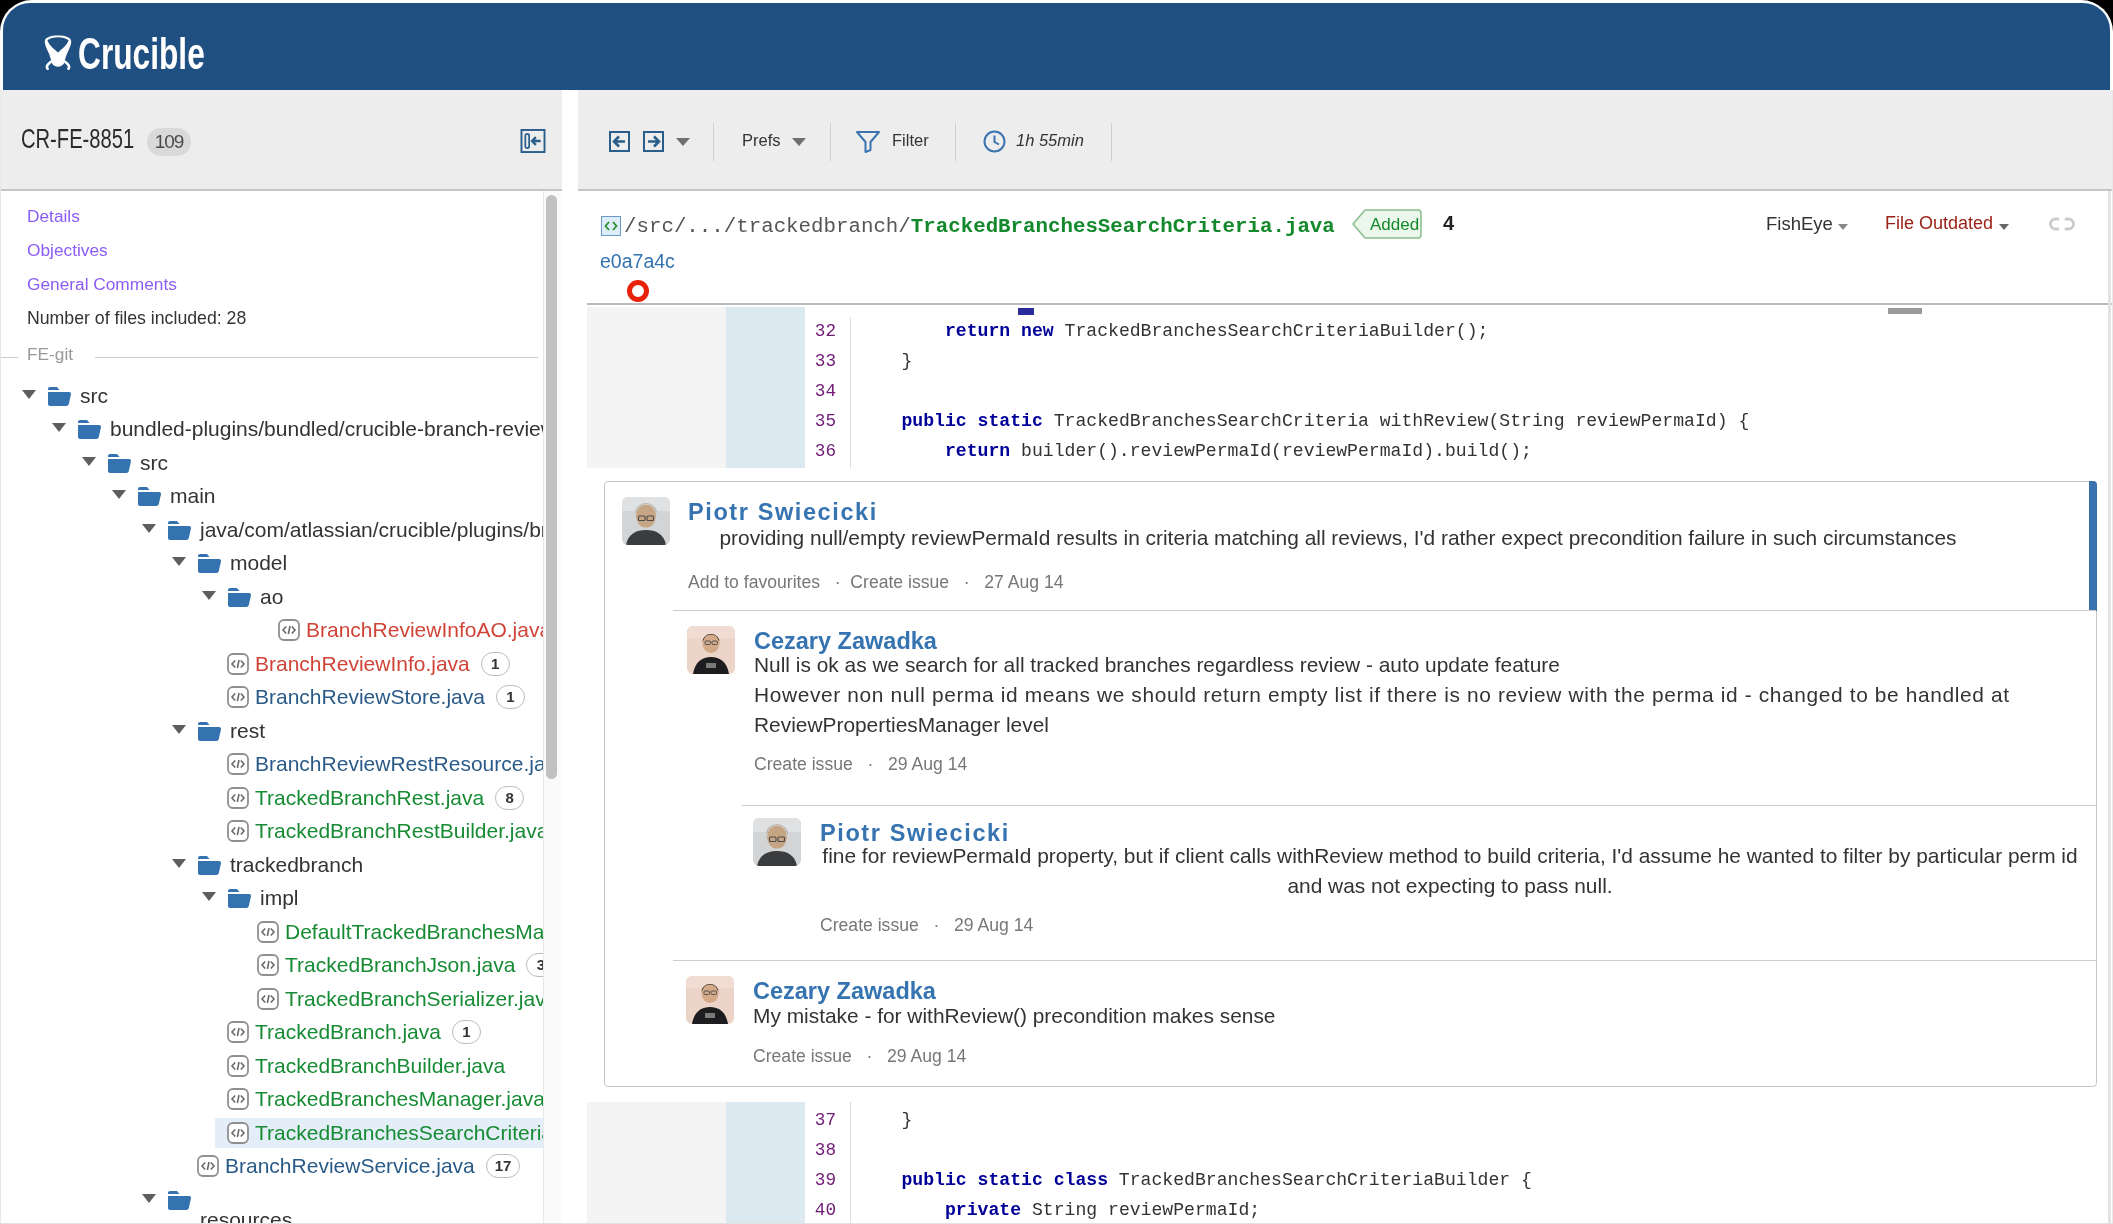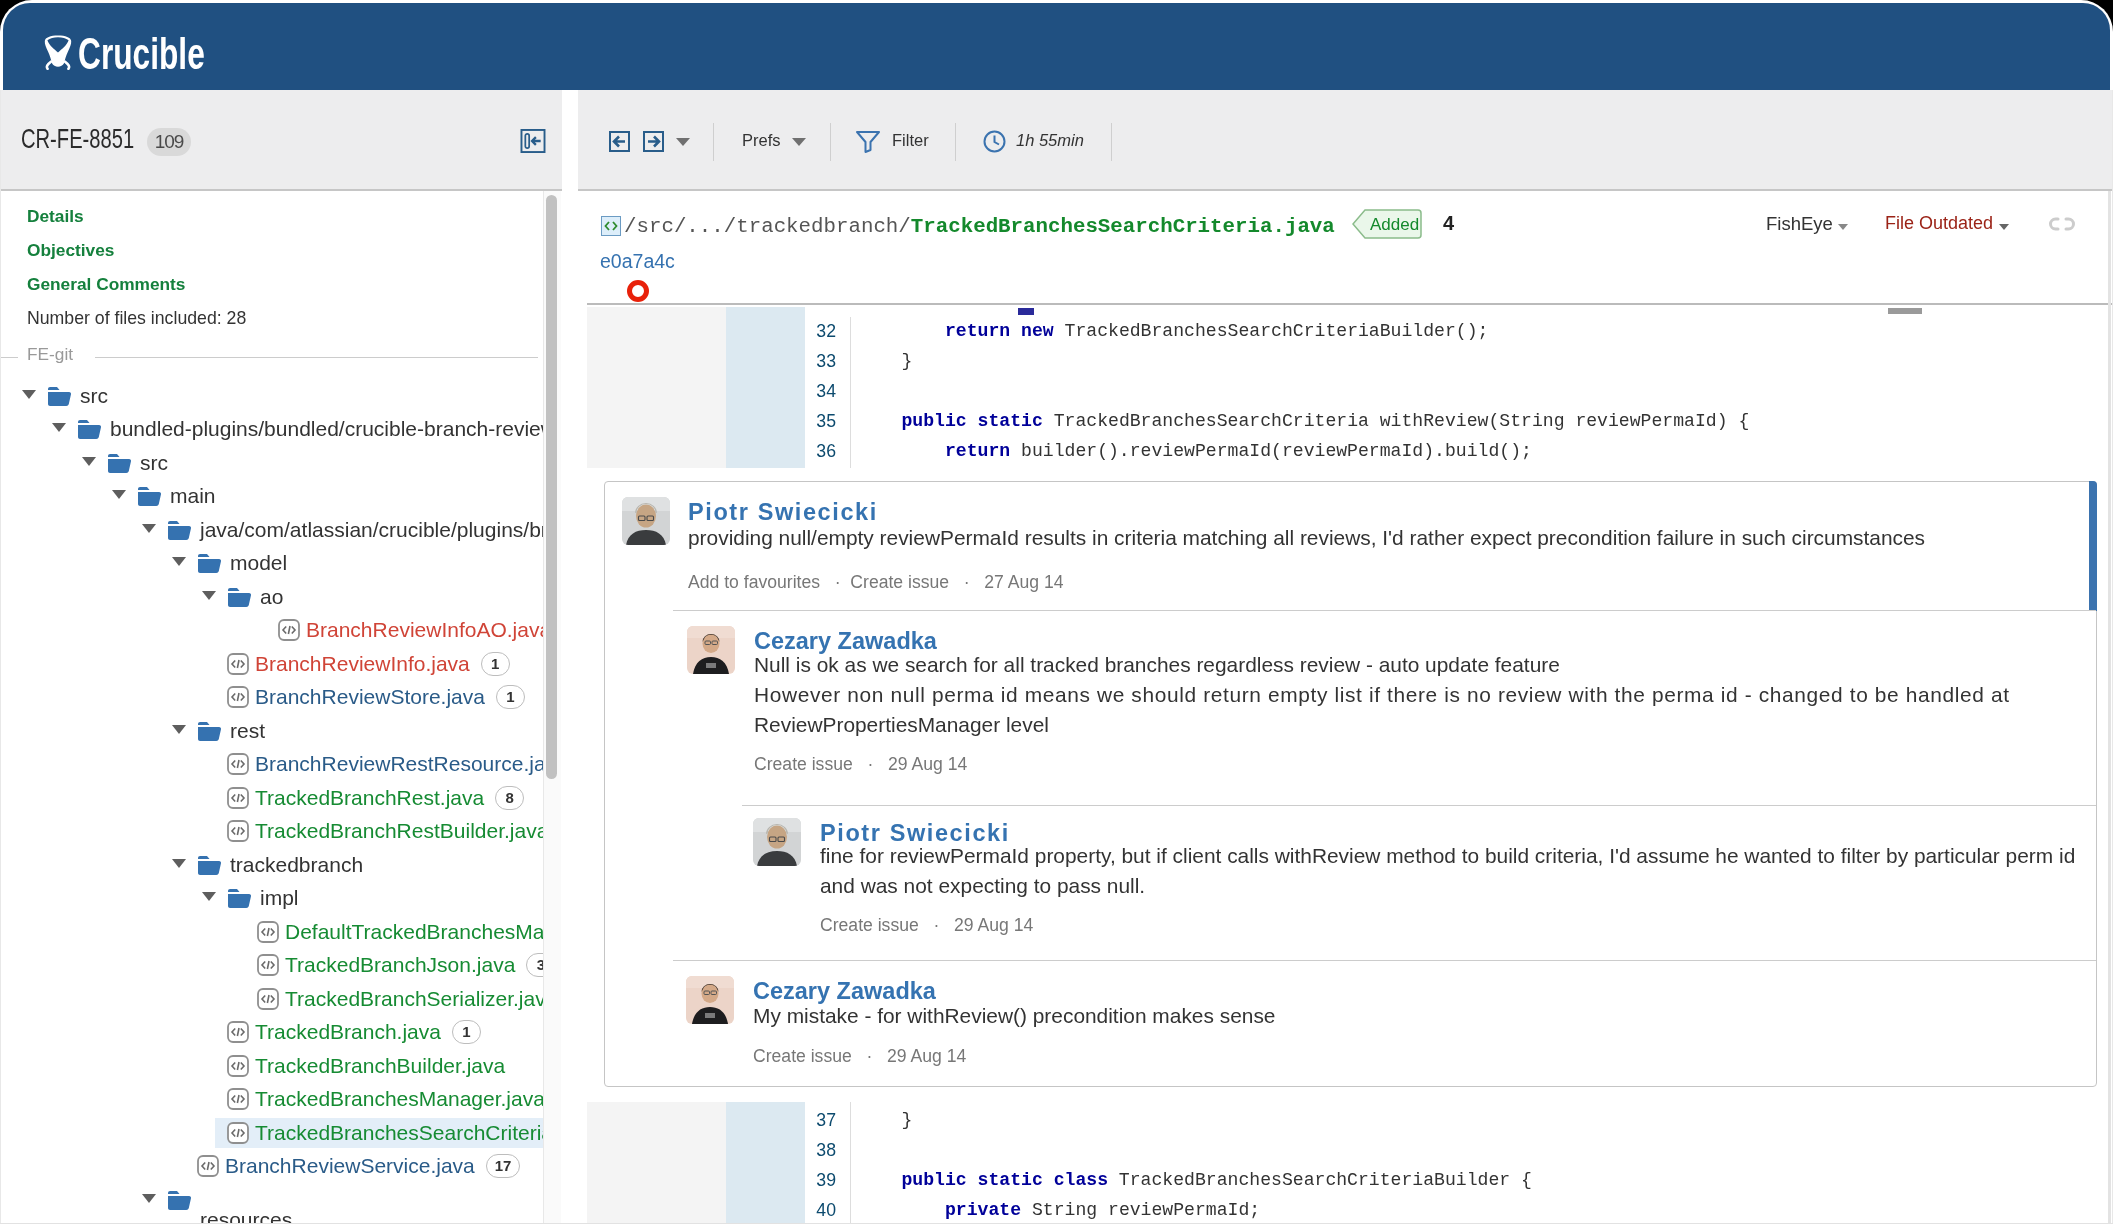--- a/index.html
+++ b/index.html
@@ -7,32 +7,32 @@
 #frame{position:absolute;inset:0;background:#fff;border-radius:32px 32px 0 0;overflow:hidden;}
 #hdr{position:absolute;left:3px;top:3px;width:2107px;height:87px;background:#205081;border-radius:27px 27px 0 0;}
 .abs{position:absolute;}
 
 #tbL{position:absolute;left:0;top:90px;width:562px;height:99px;background:#ededee;border-bottom:2px solid #c6c6c6;}
 #tbR{position:absolute;left:578px;top:90px;width:1535px;height:99px;background:#ededee;border-bottom:2px solid #c6c6c6;}
 .tsep{position:absolute;top:33px;height:38px;width:1px;background:#cfcfcf;}
 .tbtxt{font-size:16.5px;color:#333;}
 .caret{display:inline-block;width:0;height:0;border-left:7px solid transparent;border-right:7px solid transparent;border-top:8px solid #707070;}
 
-.slink{position:absolute;left:27px;font-size:17.3px;color:#15803d;font-weight:bold;}
+.slink{position:absolute;left:27px;font-size:17.3px;color:#8b5cf6;}
 .badge{display:inline-block;border:1.5px solid #bdbdbd;border-radius:12px;background:#fff;color:#333;
   font-size:15px;font-weight:bold;height:22px;line-height:22px;min-width:11px;padding:0 8px;text-align:center;vertical-align:2px;margin-left:11px;}
 .trow{position:absolute;height:32px;line-height:32px;font-size:21px;white-space:nowrap;}
 .tri{position:absolute;top:10px;width:0;height:0;border-left:7px solid transparent;border-right:7px solid transparent;border-top:9px solid #5e5e5e;}
 .redf{color:#d04437;}.bluef{color:#2a5b88;}.greenf{color:#168b33;}.dirf{color:#333;}
 
 .codeline{position:absolute;left:858px;font-family:"Liberation Mono",monospace;font-size:17.7px;color:#333;white-space:pre;transform:scaleX(1.024);transform-origin:left;}
-.lno{position:absolute;font-family:Liberation Sans, sans-serif;font-size:17.7px;color:#0c4a6e;width:50px;text-align:right;left:786px;}
+.lno{position:absolute;font-family:Liberation Mono, monospace;font-size:17.7px;color:#701a75;width:50px;text-align:right;left:786px;}
 .kw{color:#000099;font-weight:bold;}
 
-#card{position:absolute;left:604px;top:481px;width:1491px;height:604px;border:1px solid #c5c5c5;border-radius:4px;background:#fff;}
+#card{position:absolute;left:604px;top:481px;width:1491px;height:604px;border:1px solid #c5c5c5;border-radius:4px;background:#fff;text-align:center;}
 .av{position:absolute;width:48px;height:48px;border-radius:6px;overflow:hidden;}
 .cname{position:absolute;font-size:23.5px;font-weight:bold;color:#3573b1;}
 .cbody{position:absolute;font-size:20.9px;color:#333;line-height:30px;}
 .cfoot{position:absolute;font-size:17.6px;color:#777;}
 .csep{position:absolute;height:1px;background:#ccc;}
 </style></head><body>
 <div id="frame">
 
 <div id="hdr">
 <svg class="abs" style="left:40px;top:32px;" width="30" height="35" viewBox="0 0 30 35">

